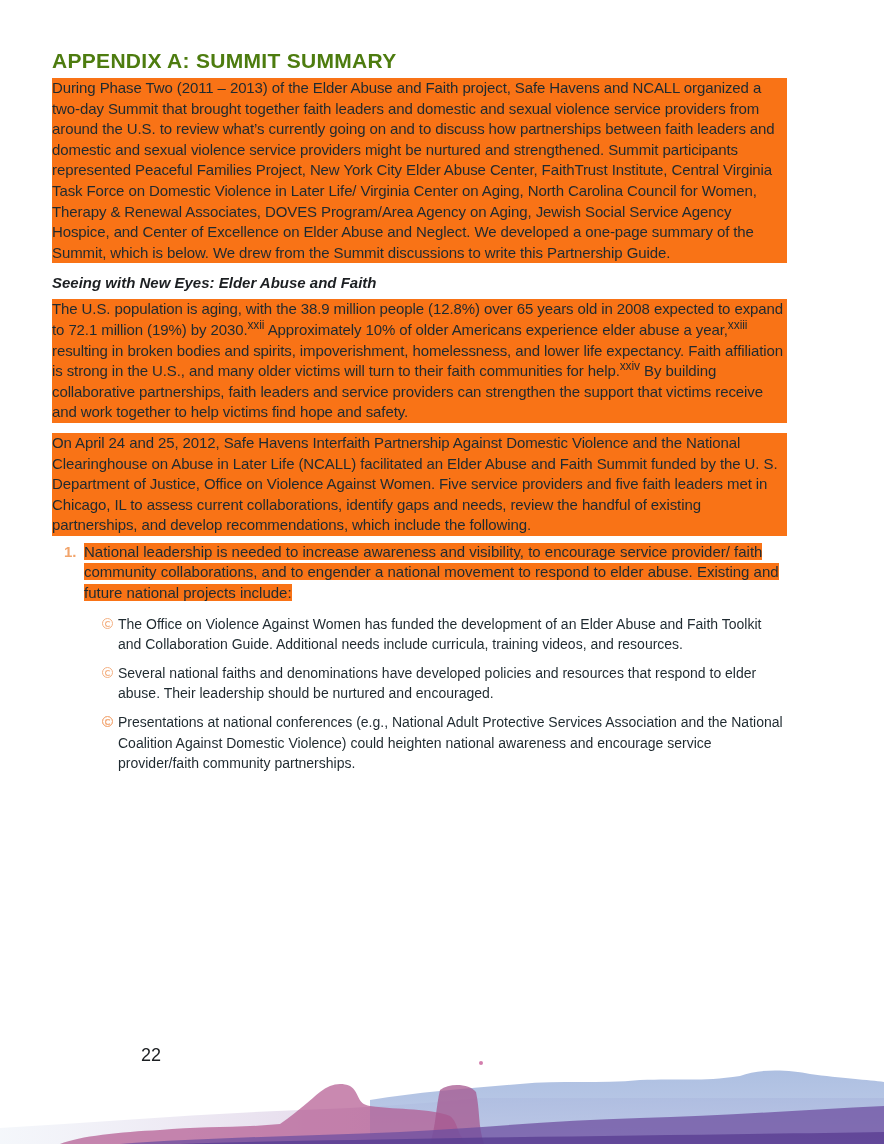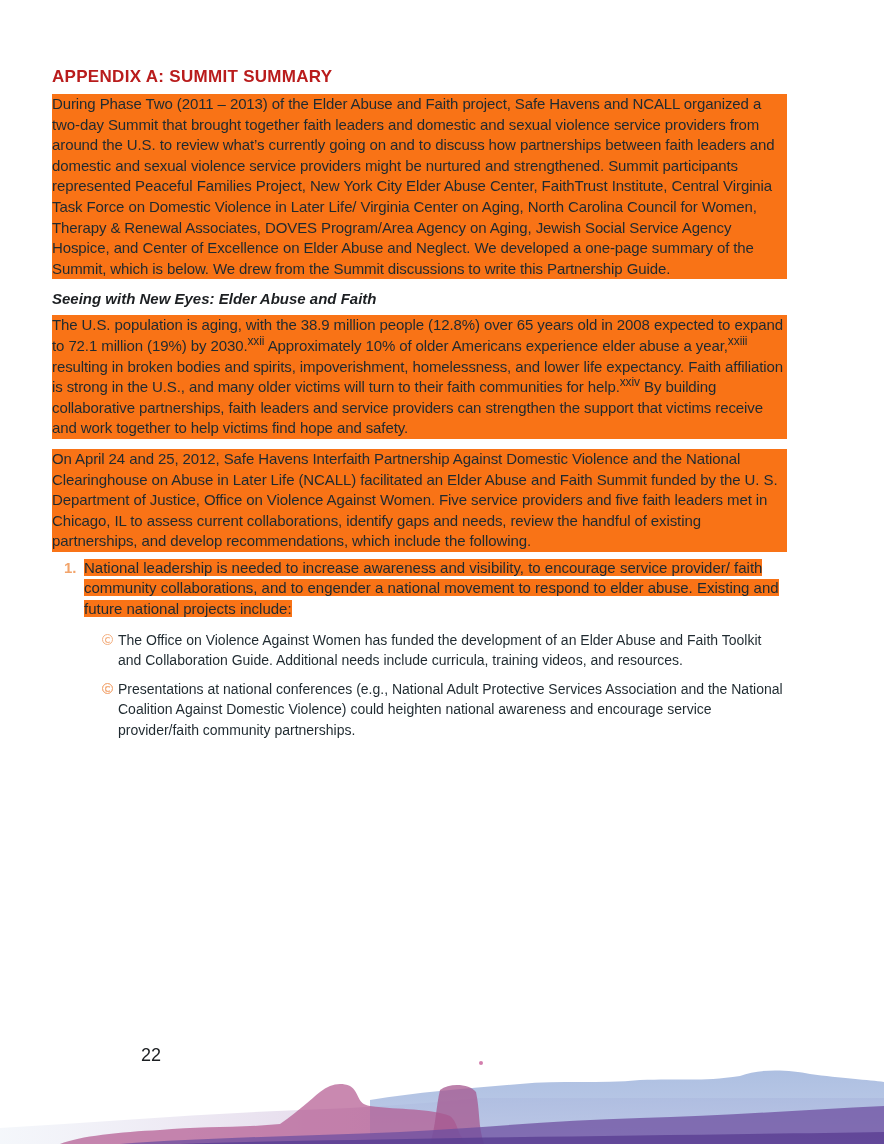--- a/index.html
+++ b/index.html
@@ -4,22 +4,22 @@
 <style>
   html, body { margin: 0; padding: 0; }
   body {
     width: 884px; height: 1144px; position: relative; overflow: hidden;
     background: #ffffff;
     font-family: "Liberation Sans", sans-serif;
     color: #1f2a30;
   }
   .page { position: absolute; left: 52px; top: 48px; width: 735px; }
   h1 {
-    margin: 16px 0 4px 0; font-size: 17px; font-weight: bold; letter-spacing: 0.3px;
-    color: #b91c1c; line-height: 26px;
+    margin: 0 0 4px 0; font-size: 21px; font-weight: bold; letter-spacing: 0.3px;
+    color: #4d7c0f; line-height: 26px;
   }
   .tint { background: #f97316; }
   p {
     margin: 0 0 10px 0; font-size: 15px; line-height: 20.6px; letter-spacing: -0.1px;
   }
   h2 {
     margin: 0 0 6px 0; font-size: 15px; font-weight: bold; line-height: 20px; color: #1c1f22; font-style: italic;
   }
   sup { font-size: 12px; line-height: 0; vertical-align: 6px; }
   .num-list { margin: 0; padding: 0; list-style: none; }
@@ -61,20 +61,24 @@
     <li class="num-item">
       <span class="num-marker">1.</span>
       <span class="tint">National leadership is needed to increase awareness and visibility, to encourage service provider/ faith community collaborations, and to engender a national movement to respond to elder abuse. Existing and future national projects include:</span>
       <ul class="bullets">
         <li class="bullet">
           <span class="bullet-icon"></span>
           <span>The Office on Violence Against Women has funded the development of an Elder Abuse and Faith Toolkit and Collaboration Guide. Additional needs include curricula, training videos, and resources.</span>
         </li>
         <li class="bullet">
           <span class="bullet-icon"></span>
+          <span>Several national faiths and denominations have developed policies and resources that respond to elder abuse. Their leadership should be nurtured and encouraged.</span>
+        </li>
+        <li class="bullet">
+          <span class="bullet-icon"></span>
         </li>
         <li class="bullet">
           <span class="bullet-icon"></span>
           <span>Presentations at national conferences (e.g., National Adult Protective Services Association and the National Coalition Against Domestic Violence) could heighten national awareness and encourage service provider/faith community partnerships.</span>
         </li>
       </ul>
     </li>
   </ol>
 </div>
 

